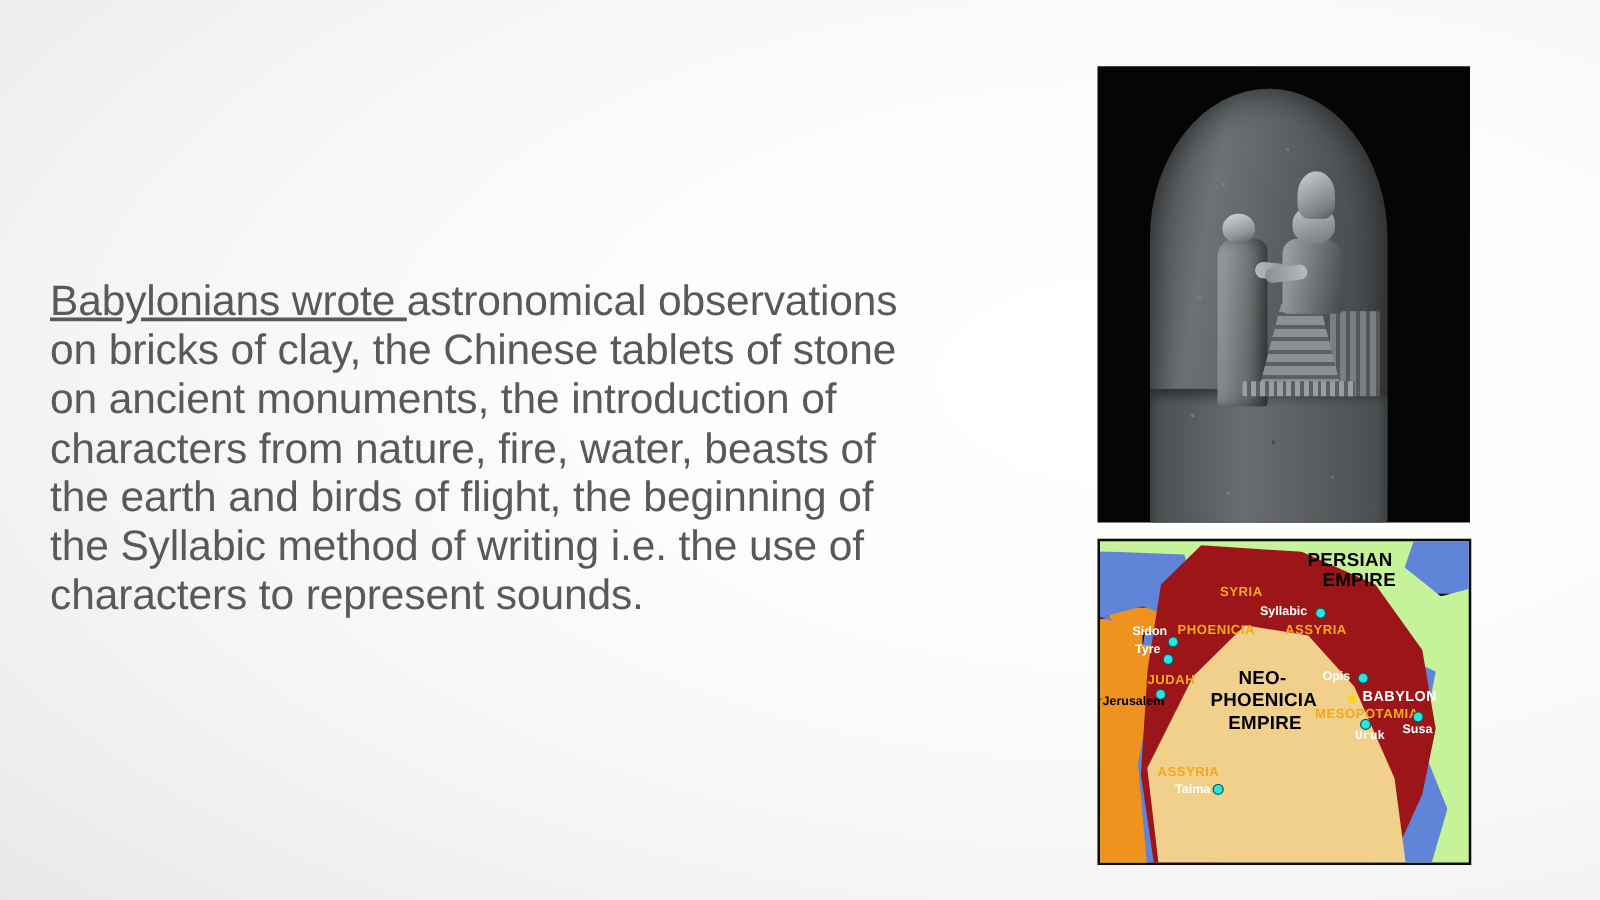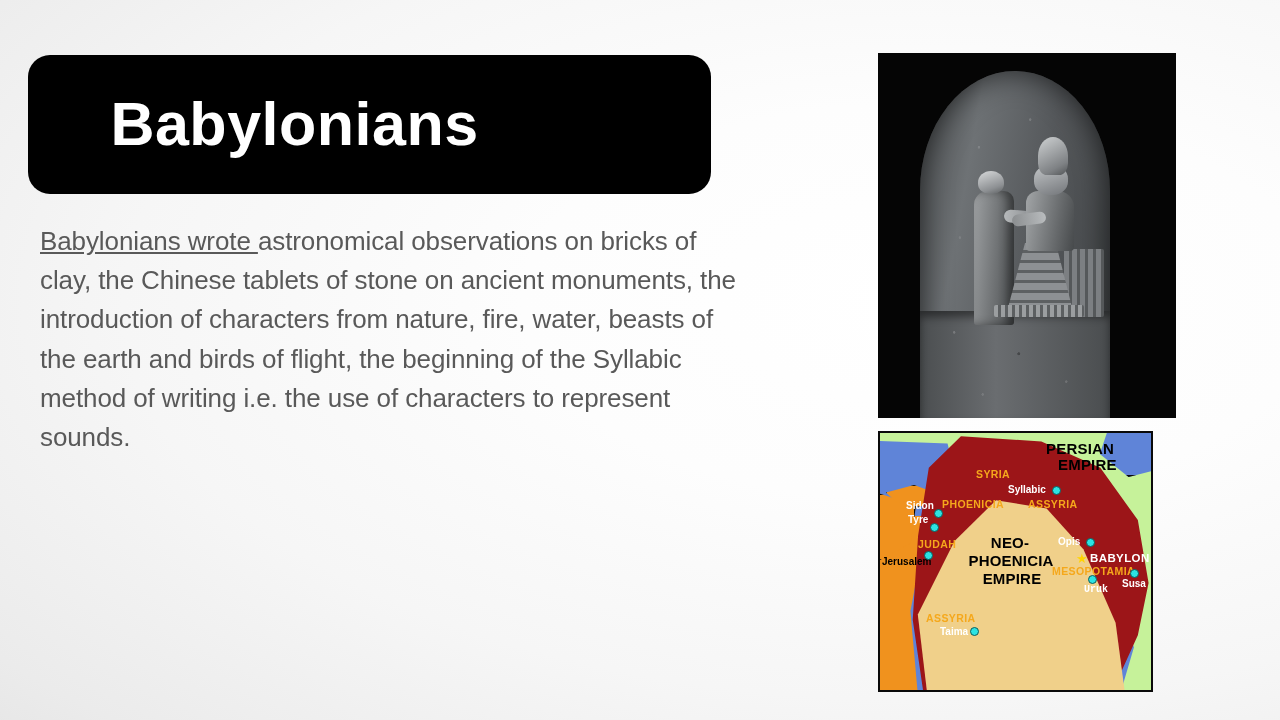--- a/index.html
+++ b/index.html
@@ -39,21 +39,21 @@
     padding-right: 150px;
     white-space: nowrap;
   }
 
   
   #body-text {
     position: absolute;
     left: 40px; top: 222px;
     width: 700px;
     color: #595959;
-    font-size: 26px;
+    font-size: 34px;
     line-height: 39.2px;
     font-weight: normal;
     letter-spacing: -0.1px;
   }
   #body-lead { text-decoration: underline; }
 
   
   #stele-figure {
     position: absolute;
     left: 878px; top: 53px;
@@ -164,21 +164,21 @@
     position: absolute; left: 116px; top: 252px;
     width: 90px; height: 12px;
     background: repeating-linear-gradient(90deg,#9b9ea0 0 4px,#5c5f61 4px 7px);
     border-radius: 2px;
   }
 
   
   #map-figure {
     position: absolute;
     left: 878px; top: 431px;
-    width: 275px; height: 261px;
+    width: 299px; height: 261px;
     background: #c6f29a;               
     border: 2px solid #0a0a0a;
     box-sizing: border-box;
     overflow: hidden;
   }
   .m-layer { position: absolute; inset: 0; }
 
   
   .water-med {
     position: absolute; left: -2px; top: 8px;
@@ -280,23 +280,20 @@
     transform: rotate(-90deg);
     transform-origin: left bottom;
     white-space: nowrap;
   }
 </style>
 </head>
 <body>
 
 <div id="slide">
 
-  <div id="title-box">
-    <span id="title-text">Babylonians</span>
-  </div>
 
   <div id="body-text"><span id="body-lead">Babylonians wrote </span><span id="body-rest">astronomical observations on bricks of clay, the Chinese tablets of stone on ancient monuments, the introduction of characters from nature, fire, water, beasts of the earth and birds of flight, the beginning of the Syllabic method of writing i.e. the use of characters to represent sounds.</span></div>
 
   <div id="stele-figure">
     <div class="stele-stone"></div>
     <div class="stele-base"></div>
     <div class="relief-stand-body"></div>
     <div class="relief-stand-head"></div>
     <div class="relief-stand-arm"></div>
     <div class="relief-seat-throne"></div>

